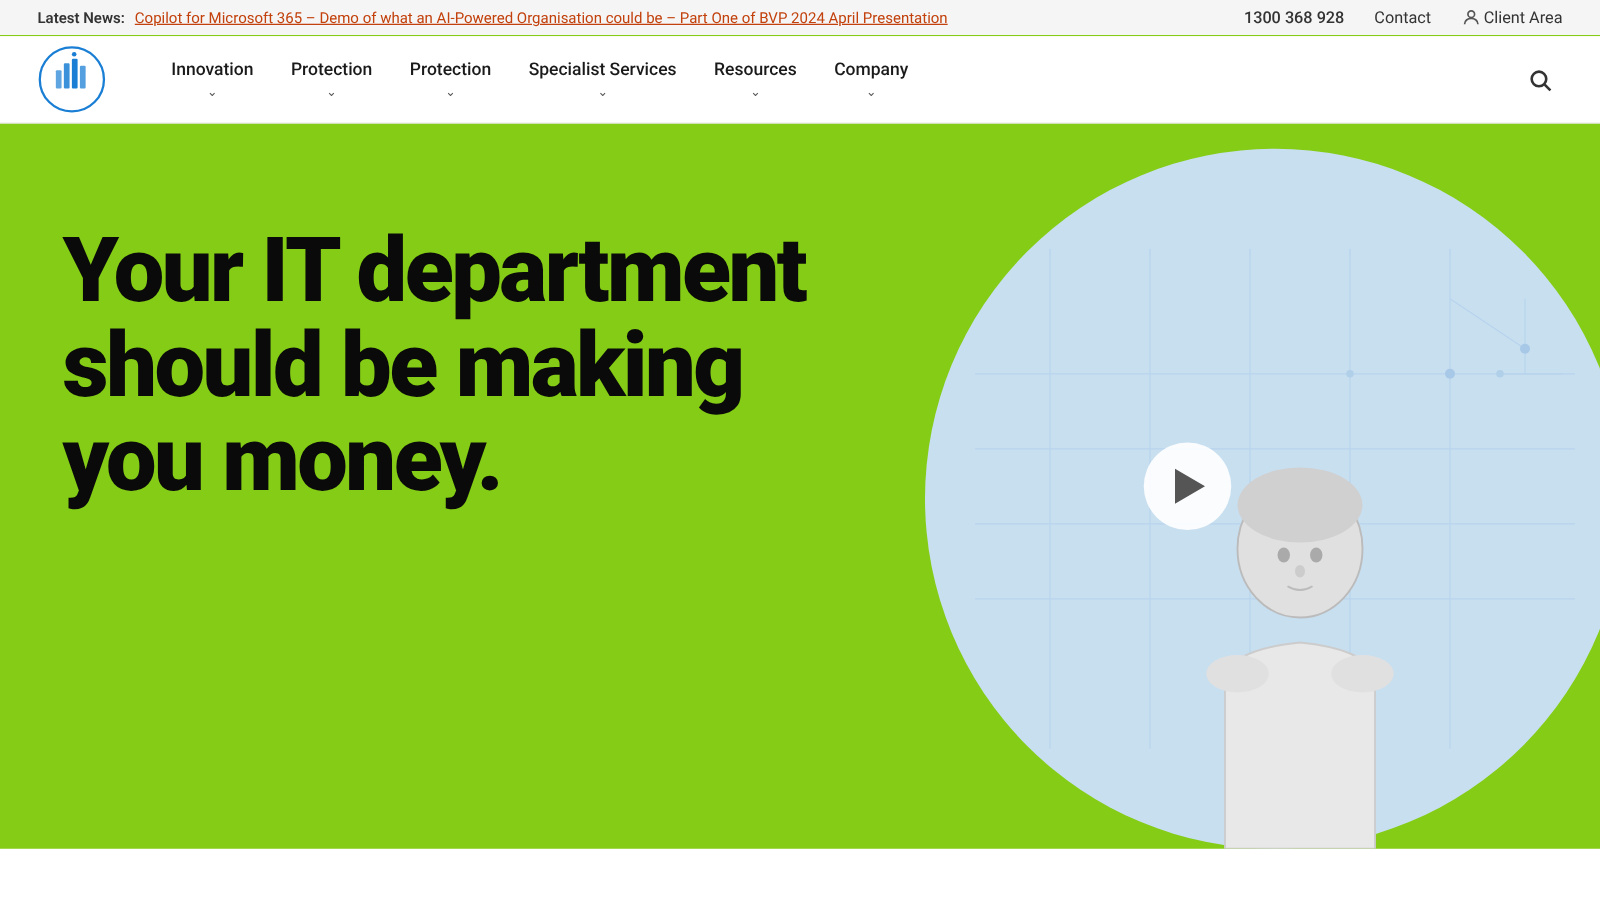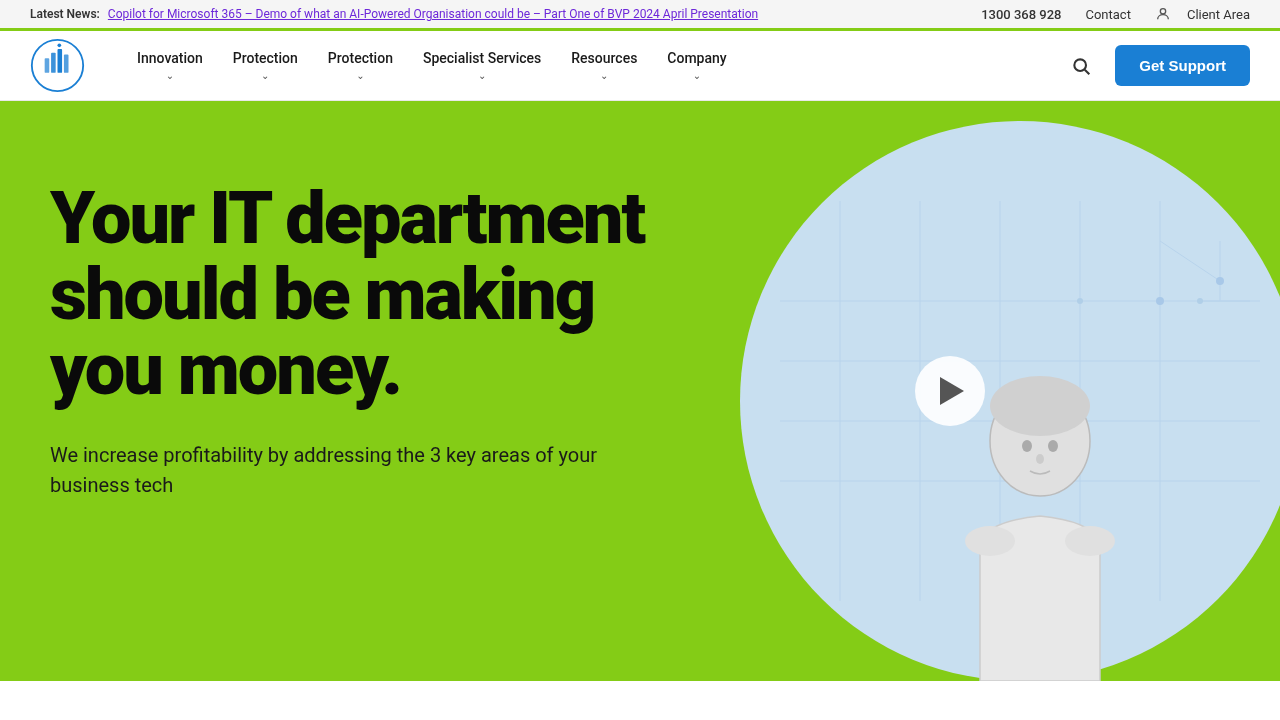--- a/index.html
+++ b/index.html
@@ -17,33 +17,33 @@
 
     
     .top-bar {
       background: #f5f5f5;
       padding: 6px 30px;
       display: flex;
       align-items: center;
       justify-content: space-between;
       font-size: 12px;
       color: #333;
-      border-bottom: 3px solid #84cc16;
+      border-bottom: 1px solid #84cc16;
     }
     .top-bar-left {
       display: flex;
       align-items: center;
       gap: 8px;
     }
     .latest-news-label {
       font-weight: 600;
       color: #333;
     }
     .top-bar-link {
-      color: #6d28d9;
+      color: #c2410c;
       text-decoration: underline;
       cursor: pointer;
       font-size: 12px;
     }
     .top-bar-right {
       display: flex;
       align-items: center;
       gap: 24px;
     }
     .phone-number {
@@ -53,21 +53,21 @@
     }
     .contact-link {
       color: #333;
       font-size: 13px;
       cursor: pointer;
       text-decoration: none;
     }
     .client-area {
       display: flex;
       align-items: center;
-      gap: 16px;
+      gap: 2px;
       color: #333;
       font-size: 13px;
       cursor: pointer;
     }
     .user-icon {
       width: 16px;
       height: 16px;
       color: #555;
     }
 
@@ -274,28 +274,26 @@
     </div>
   </div>
 
   <div class="navbar-right">
     <button class="search-btn">
       <svg width="20" height="20" viewBox="0 0 24 24" fill="none" stroke="#333" stroke-width="2.5">
         <circle cx="11" cy="11" r="7"></circle>
         <line x1="16.5" y1="16.5" x2="22" y2="22"></line>
       </svg>
     </button>
-    <button class="get-support-btn">Get Support</button>
   </div>
 </nav>
 
 <section class="hero">
   <div class="hero-content">
     <h1 class="hero-title">Your IT department should be making you money.</h1>
-    <p class="hero-subtitle">We increase profitability by addressing the 3 key areas of your business tech</p>
   </div>
 
   <div class="illustration-container">
     <svg width="660" height="580" viewBox="0 0 660 580" xmlns="http://www.w3.org/2000/svg">
 
       <circle cx="400" cy="300" r="280" fill="#c8dff0"></circle>
 
       <g stroke="#a8c8e8" stroke-width="1" opacity="0.5">
 
         <line x1="160" y1="200" x2="640" y2="200"></line>

